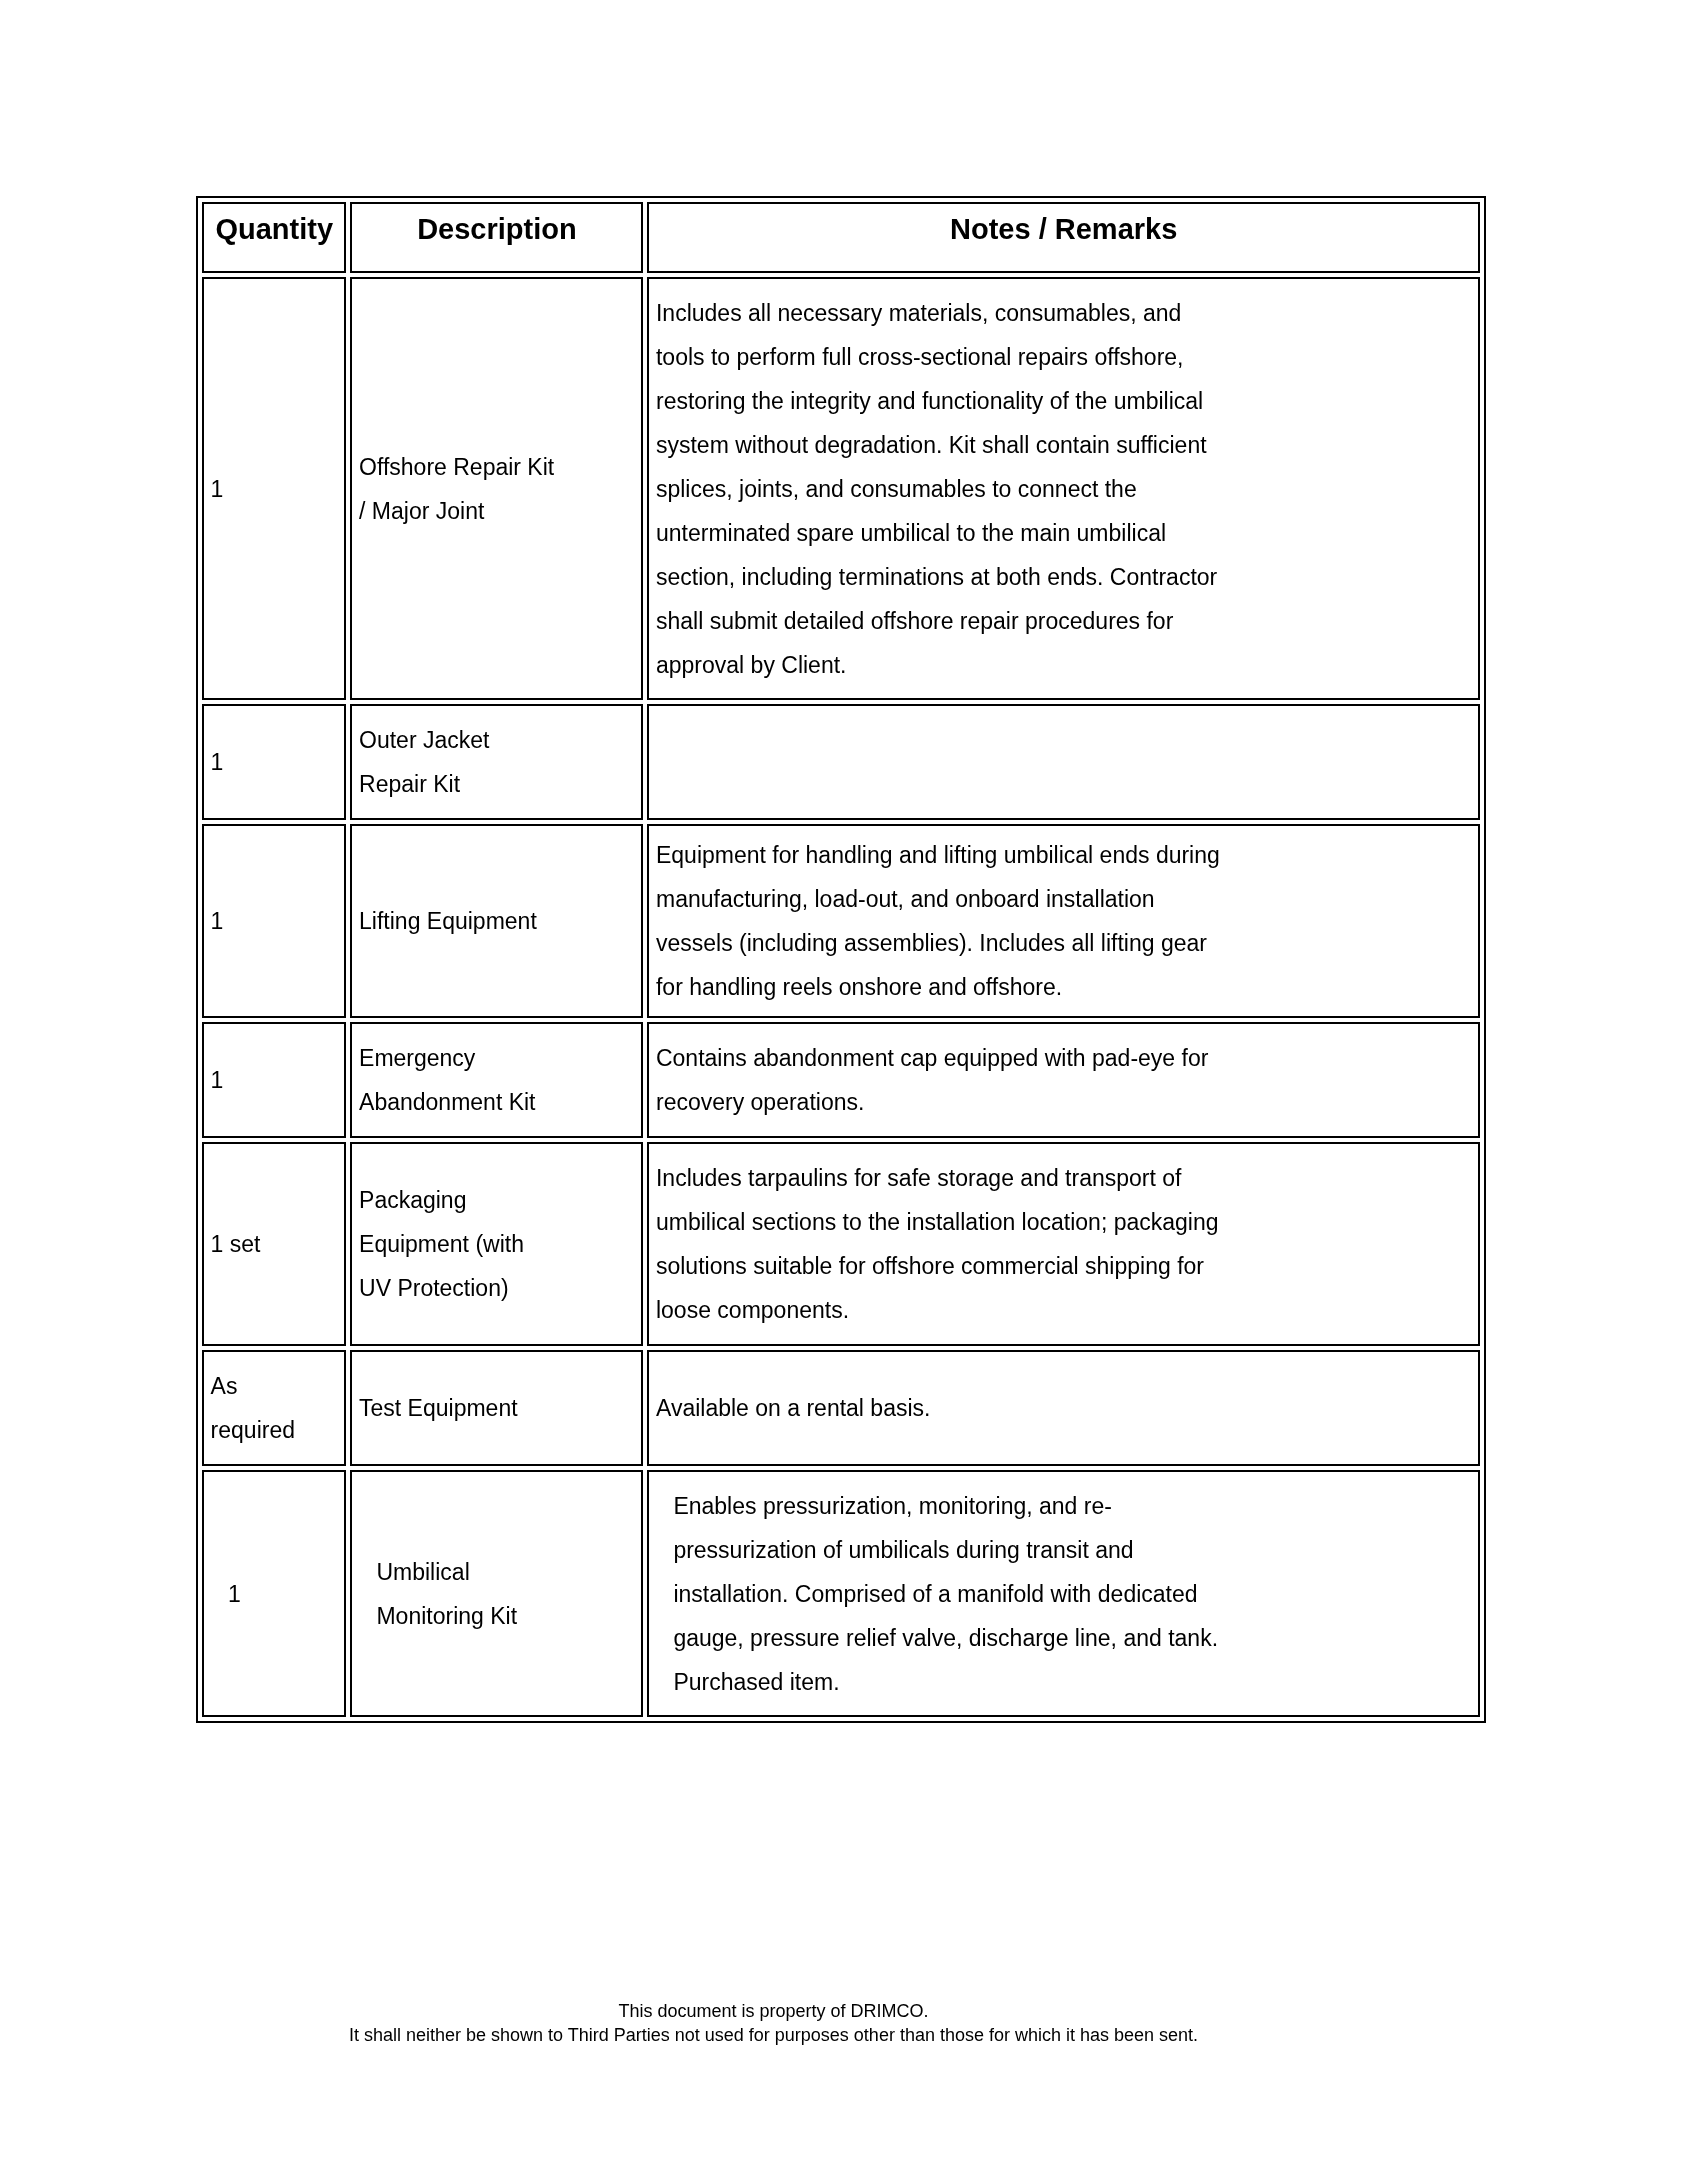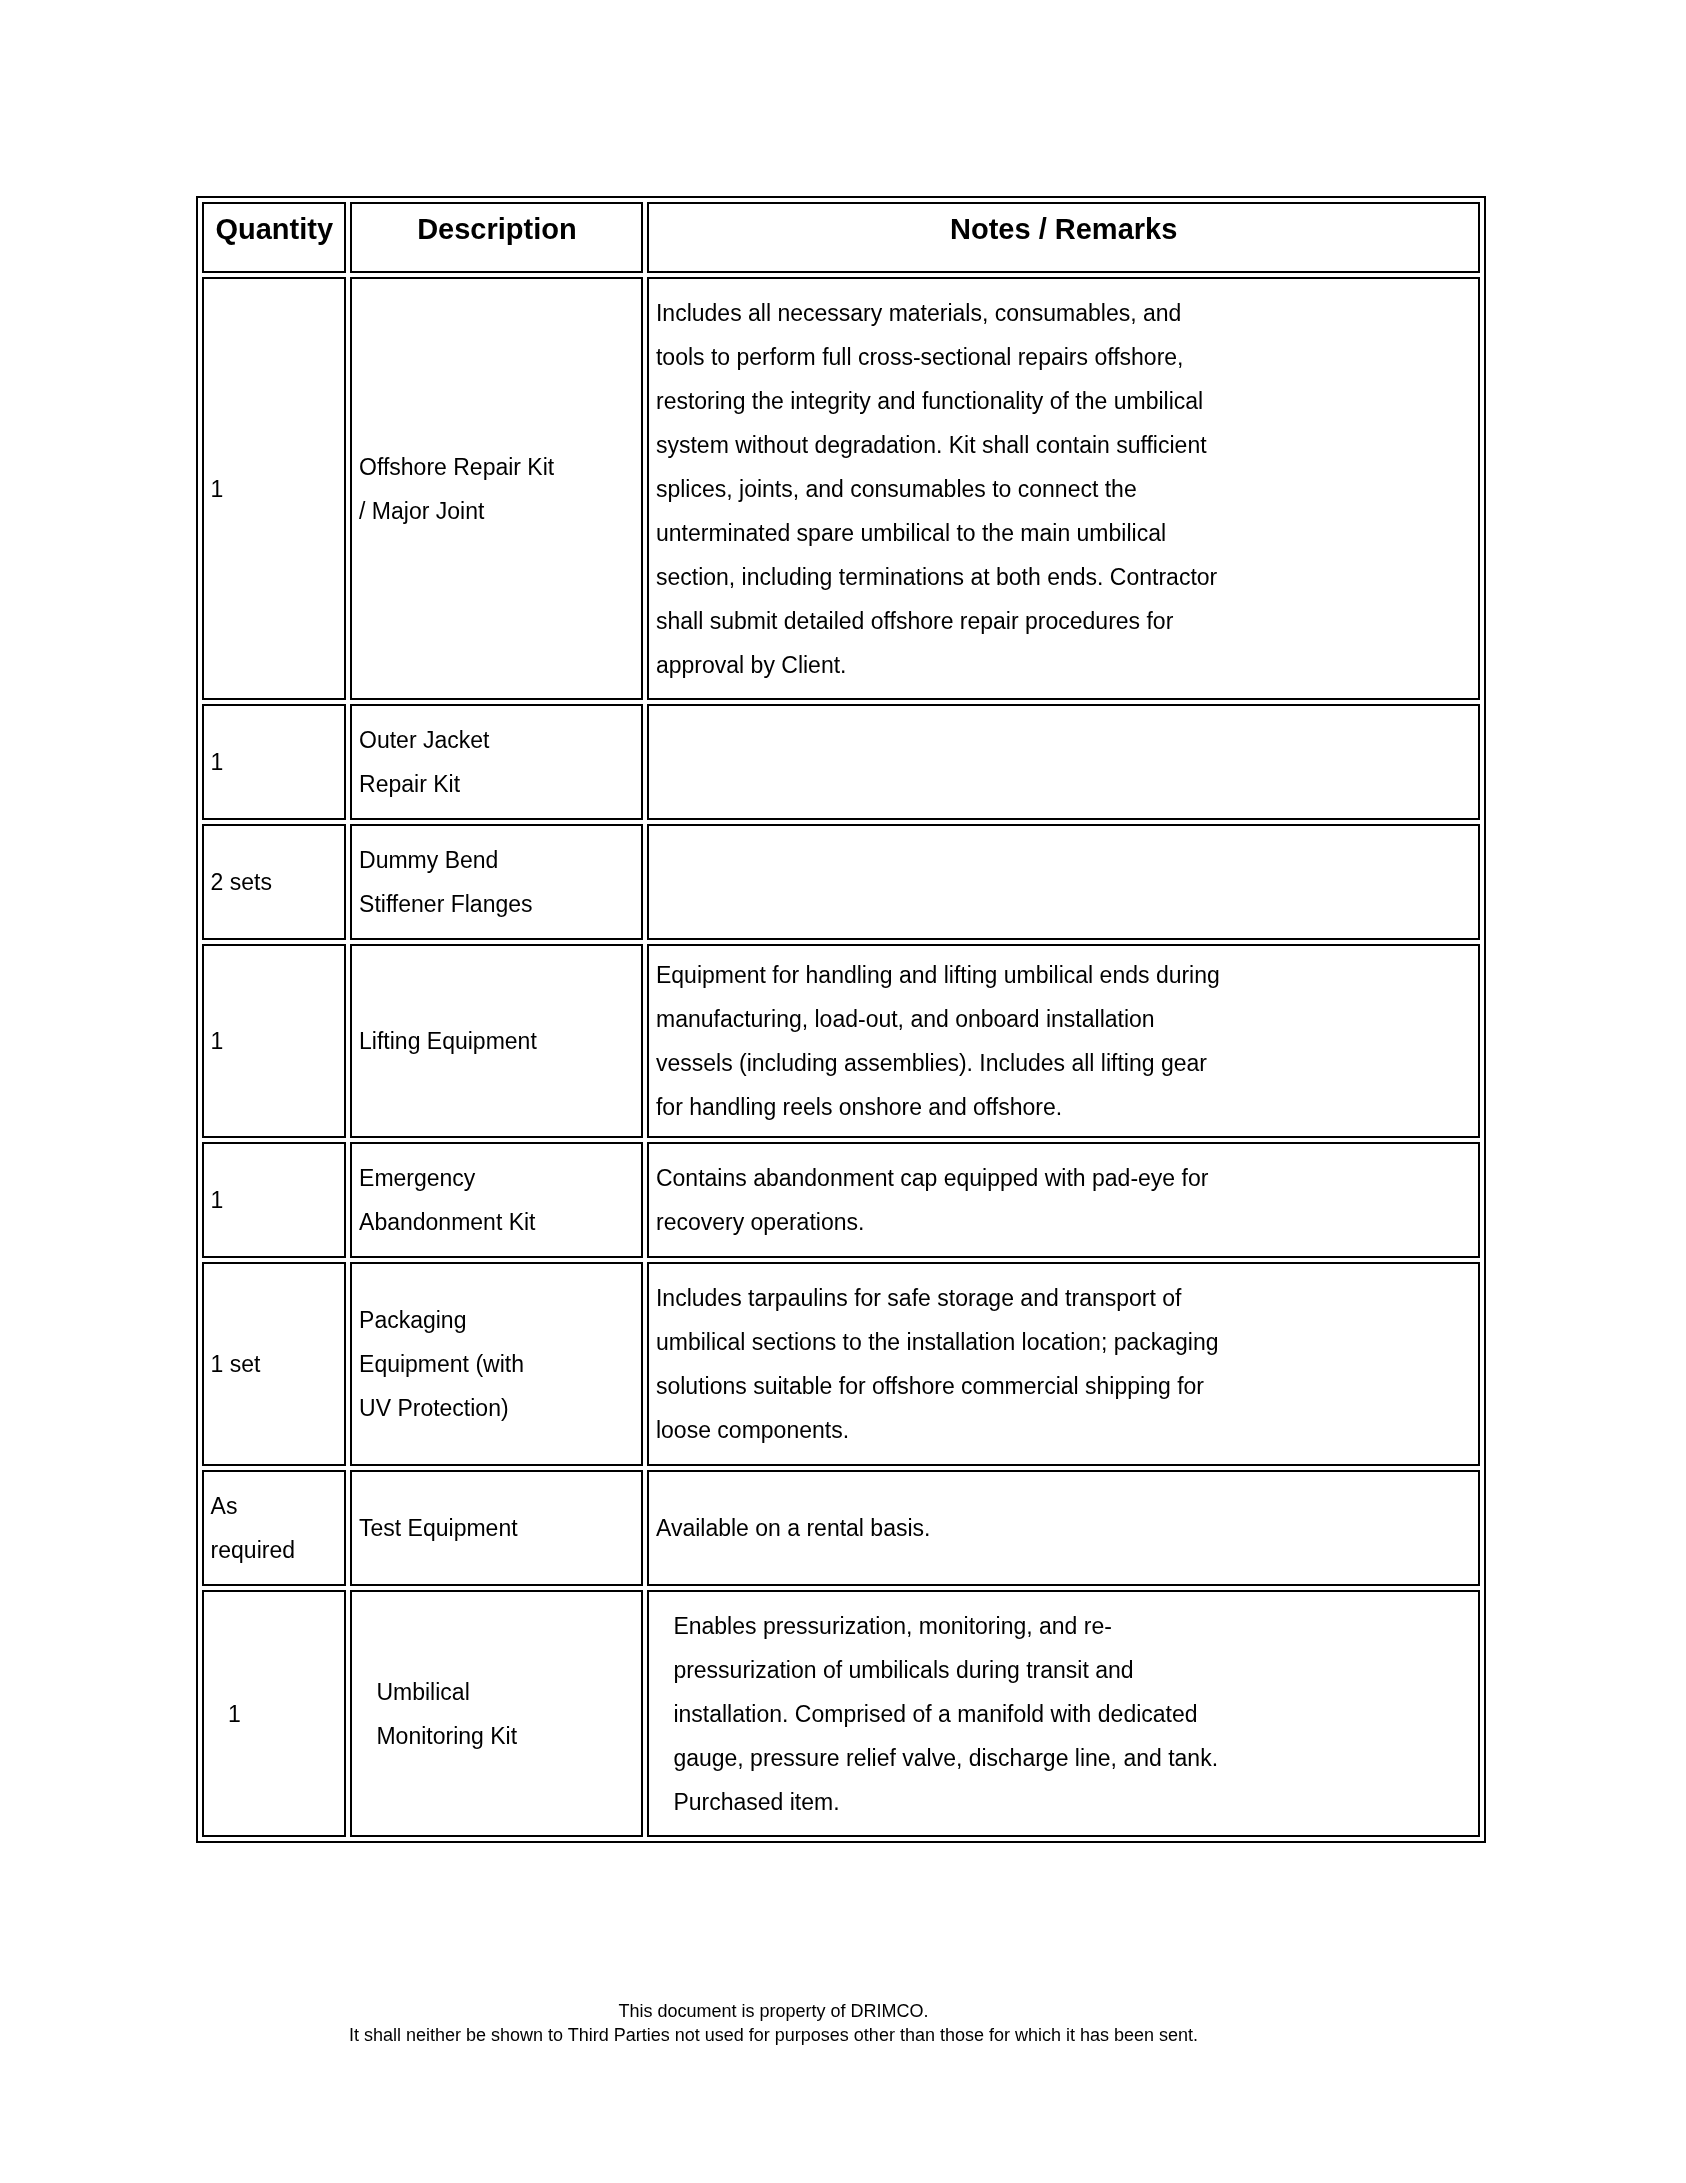--- a/index.html
+++ b/index.html
@@ -108,26 +108,20 @@
 section, including terminations at both ends. Contractor
 shall submit detailed offshore repair procedures for
 approval by Client.</td>
       </tr>
       <tr class="r1">
         <td>1</td>
         <td>Outer Jacket
 Repair Kit</td>
         <td></td>
       </tr>
-      <tr class="r2">
-        <td>2 sets</td>
-        <td>Dummy Bend
-Stiffener Flanges</td>
-        <td></td>
-      </tr>
       <tr class="r3">
         <td>1</td>
         <td>Lifting Equipment</td>
         <td>Equipment for handling and lifting umbilical ends during
 manufacturing, load-out, and onboard installation
 vessels (including assemblies). Includes all lifting gear
 for handling reels onshore and offshore.</td>
       </tr>
       <tr class="r4">
         <td>1</td>

